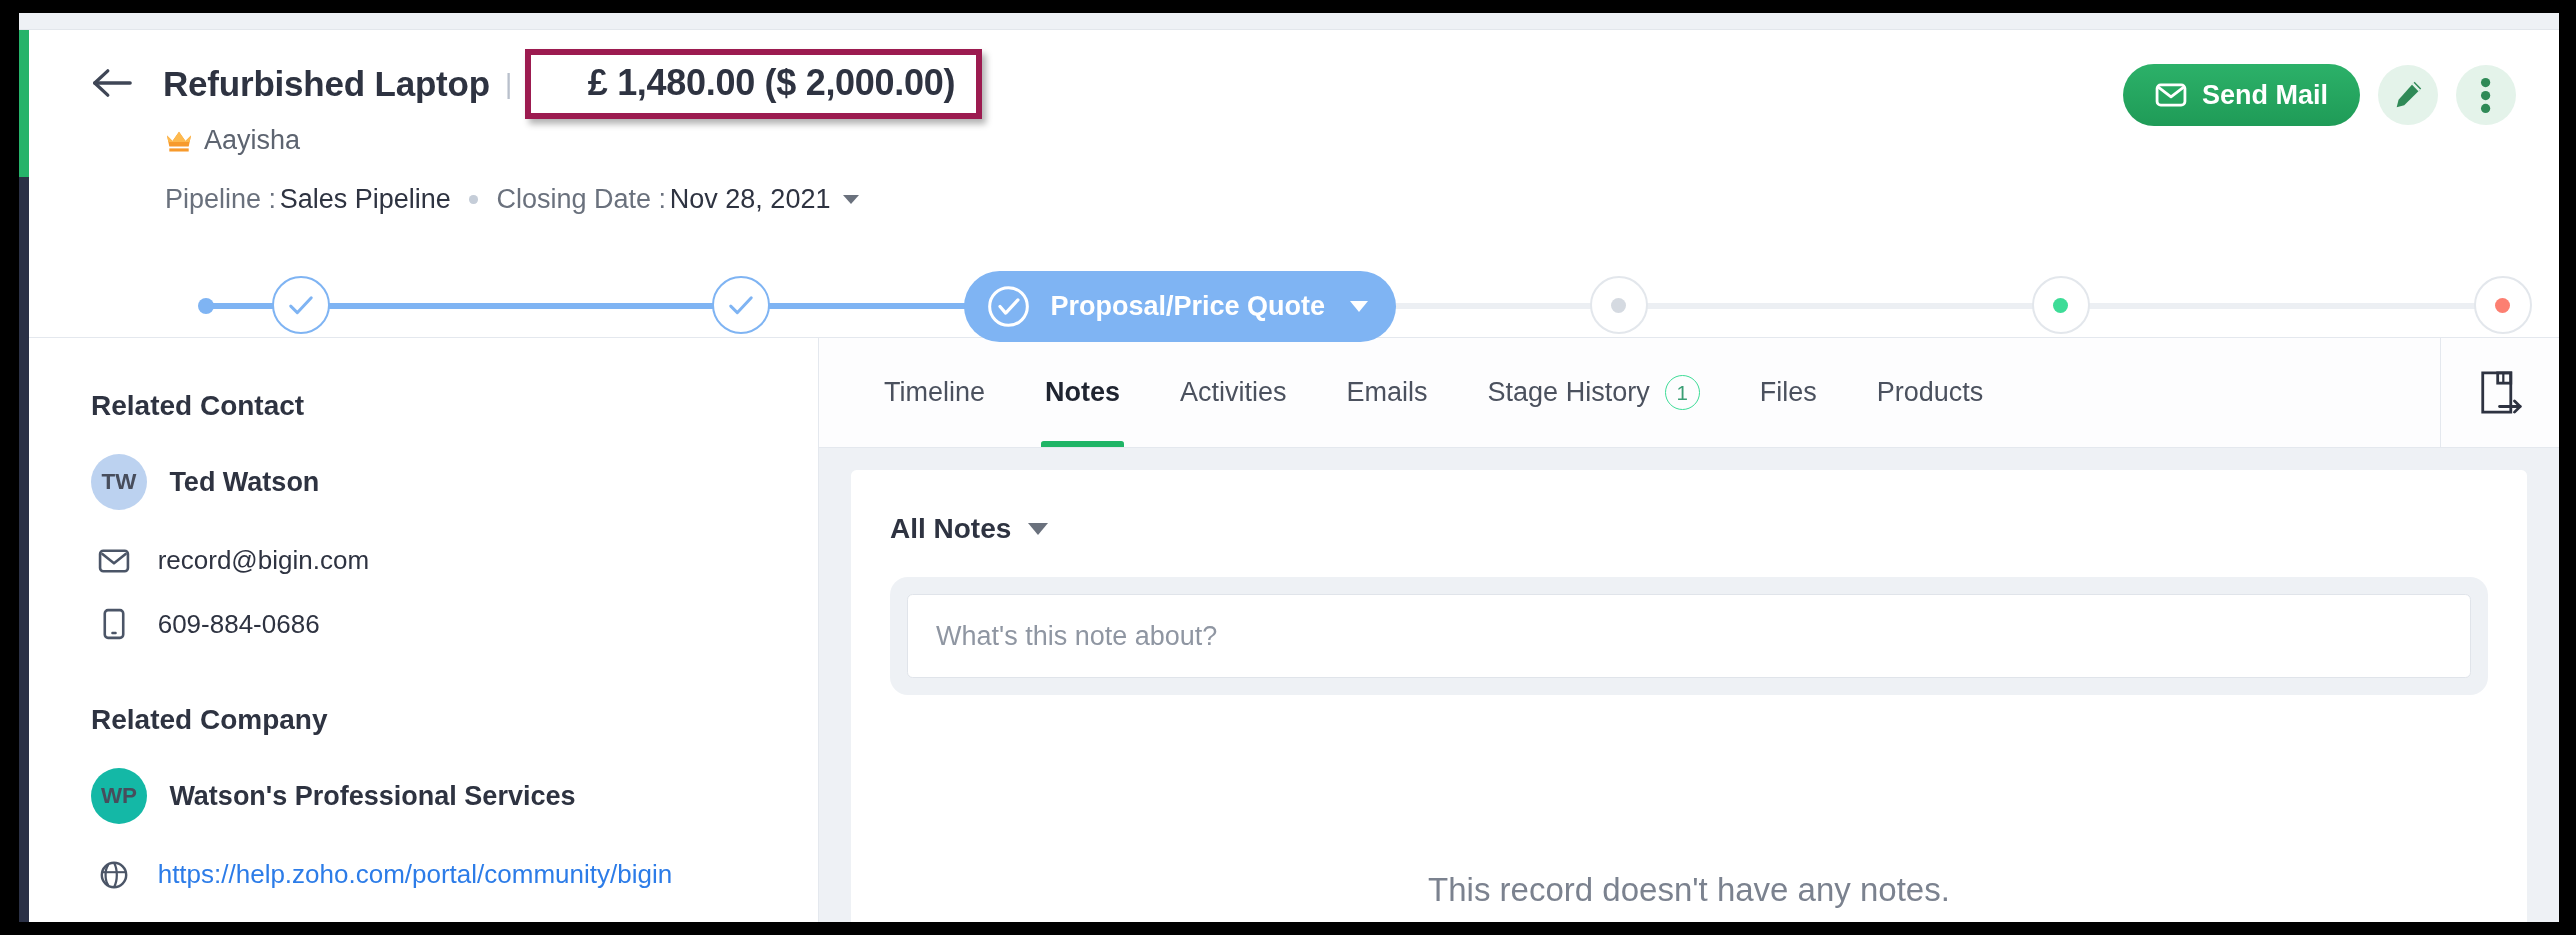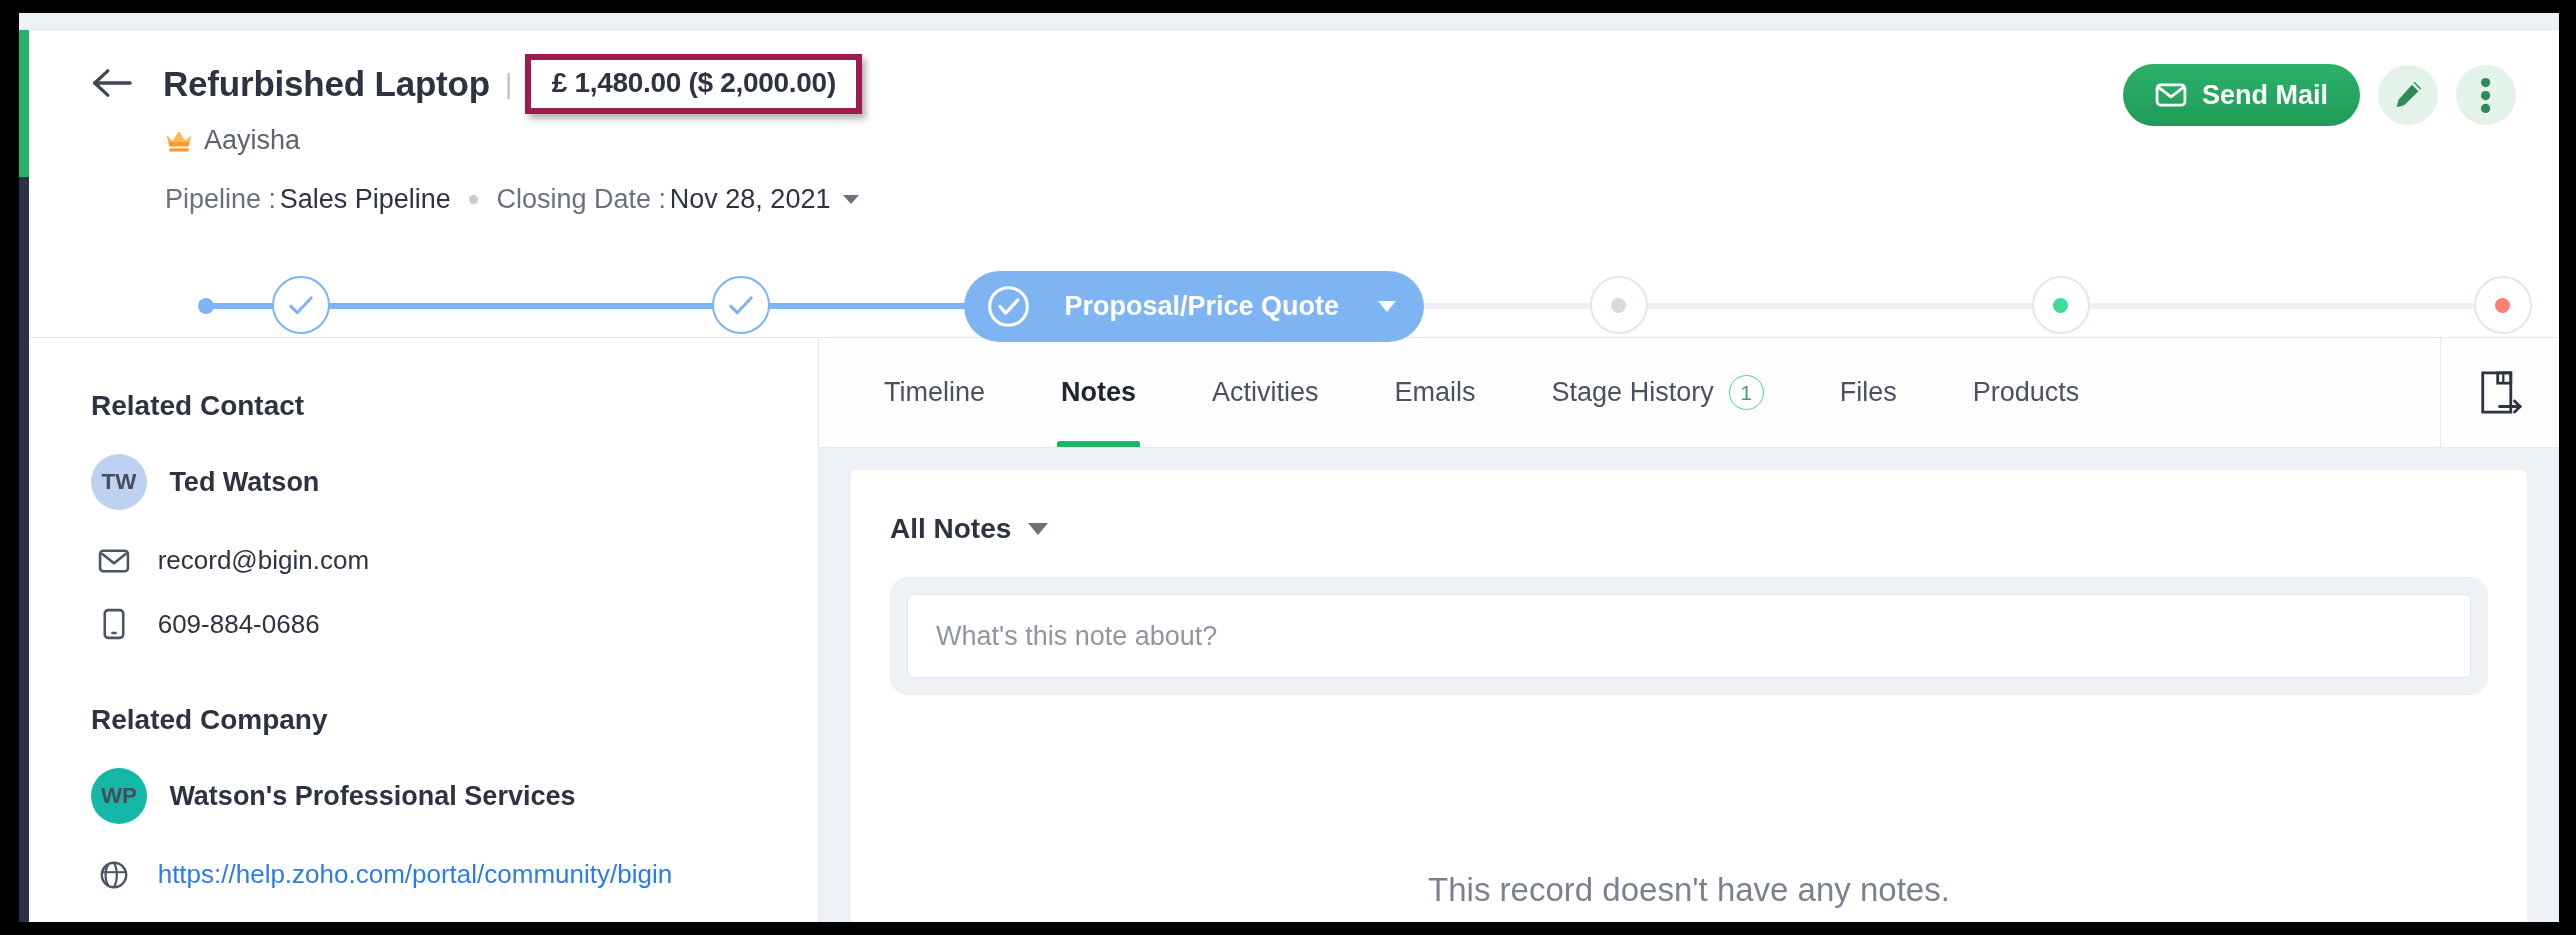--- a/index.html
+++ b/index.html
@@ -107,25 +107,26 @@
   
   .amount-highlight {
     position: relative;
     border: 6.5px solid #9c1b50;
     background: #ffffff;
     padding: 7.5px 20.5px 9.3px 20.5px;
     box-shadow: 3.7px 4.7px 6.5px rgba(0,0,0,0.30);
     margin-left: 3.7px;
   }
   .amount-text {
-    font-size: 28px;
+    font-size: 36px;
     font-weight: bold;
     color: #2e3341;
     white-space: nowrap;
     letter-spacing: -0.3px;
+    margin-left: 36px;
   }
 
   .owner-row {
     display: flex;
     align-items: center;
     margin-top: 13px;
     margin-left: 1.9px;
   }
   .crown-icon { width: 28px; height: 24px; margin-right: 11.2px; display: block; }
   .owner-name {
@@ -240,21 +241,21 @@
   }
   .inner-grey { background: #d5dae1; }
   .inner-green { background: #3ddc97; }
   .inner-red { background: #fc7f71; }
 
   .stage-pill {
     position: absolute;
     top: 17px;
     display: flex;
     align-items: center;
-    gap: 31px;
+    gap: 17px;
     background: #7fb4f3;
     border-radius: 37px;
     height: 71px;
     padding: 0 28px 0 20.5px;
     color: #ffffff;
     font-size: 27px;
     font-weight: bold;
     cursor: pointer;
     white-space: nowrap;
     z-index: 3;
@@ -358,21 +359,21 @@
     height: 110px;
     border-bottom: 0.9px solid #e4e8ee;
     display: flex;
     align-items: stretch;
     background: #fdfdfe;
     position: relative;
   }
   .tabs {
     display: flex;
     align-items: center;
-    gap: 16px;
+    gap: 0;
     padding-left: 35px;
     flex: 1;
   }
   .tab {
     position: relative;
     height: 100%;
     display: flex;
     align-items: center;
     gap: 15px;
     padding: 0 30px;

